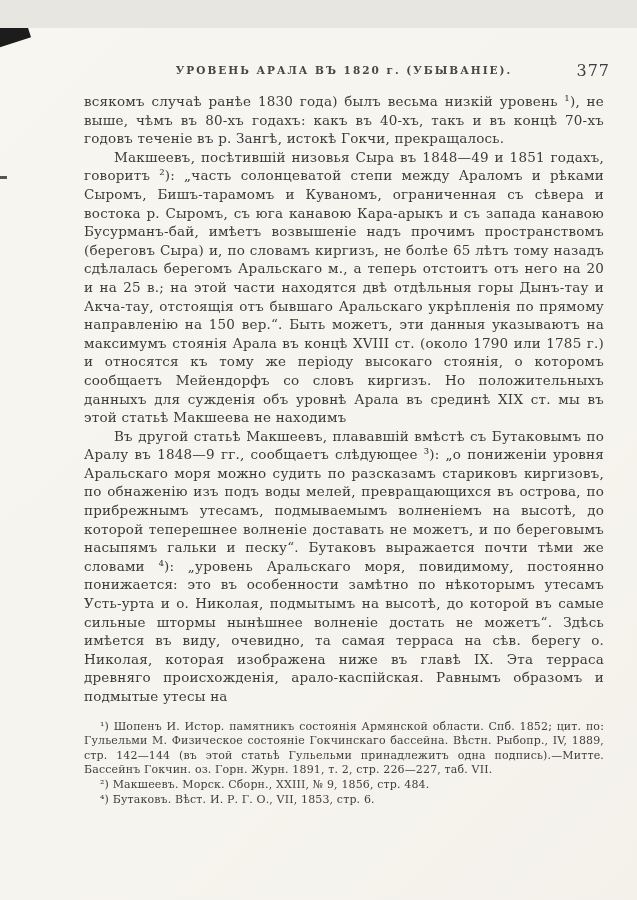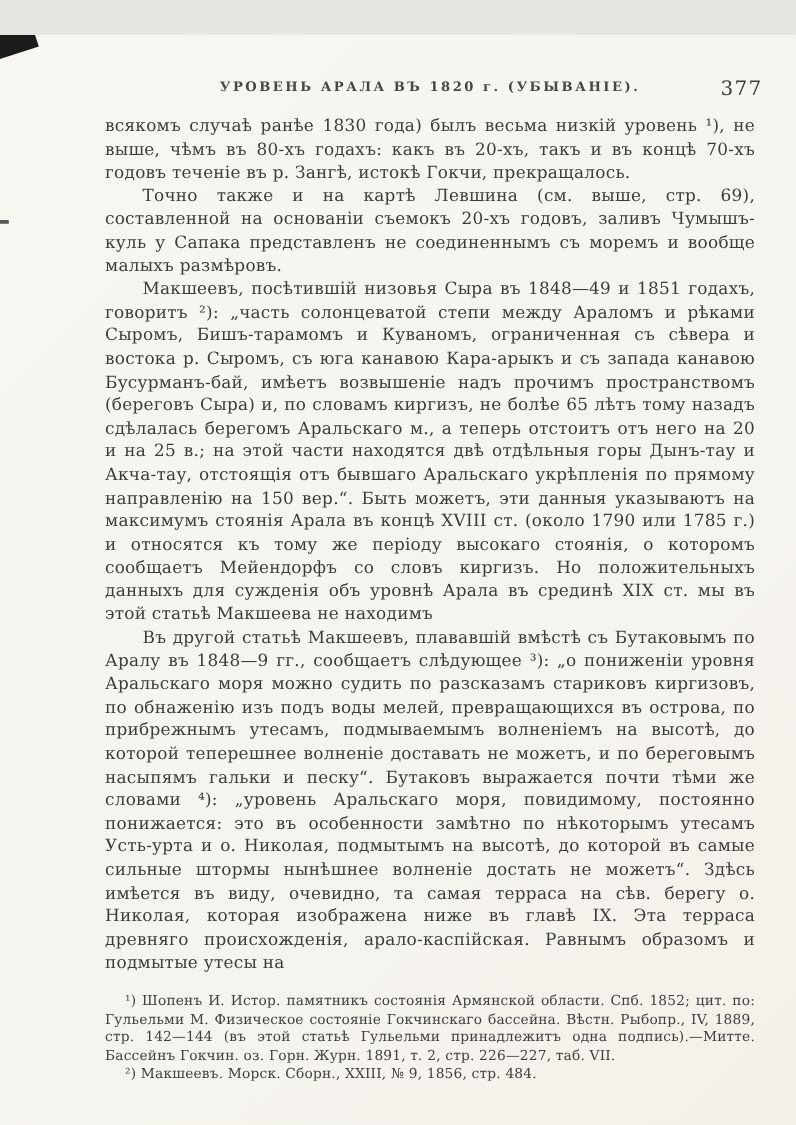--- a/index.html
+++ b/index.html
@@ -93,28 +93,28 @@
   <div class="artifact-corner"></div>
   <div class="artifact-tick"></div>
 
   <div class="header">
     <span class="running-title">УРОВЕНЬ АРАЛА ВЪ 1820 г. (УБЫВАНІЕ).</span>
     <span class="page-number">377</span>
   </div>
 
   <div class="content">
 
-    <p class="para no-indent">всякомъ случаѣ ранѣе 1830 года) былъ весьма низкій уровень ¹), не выше, чѣмъ въ 80-хъ годахъ: какъ въ 20-хъ, такъ и въ концѣ 70-хъ годовъ теченіе въ р. Зангѣ, истокѣ Гокчи, прекращалось.</p>
+    <p class="para no-indent">всякомъ случаѣ ранѣе 1830 года) былъ весьма низкій уровень ¹), не выше, чѣмъ въ 80-хъ годахъ: какъ въ 40-хъ, такъ и въ концѣ 70-хъ годовъ теченіе въ р. Зангѣ, истокѣ Гокчи, прекращалось.</p>
 
-    <p class="para">Точно также и на картѣ Левшина (см. выше, стр. 69), составленной на основаніи съемокъ 20-хъ годовъ, заливъ Чумышъ-куль у Сапака представленъ не соединеннымъ съ моремъ и вообще малыхъ размѣровъ.</p>
 
     <p class="para">Макшеевъ, посѣтившій низовья Сыра въ 1848—49 и 1851 годахъ, говоритъ ²): „часть солонцеватой степи между Араломъ и рѣками Сыромъ, Бишъ-тарамомъ и Куваномъ, ограниченная съ сѣвера и востока р. Сыромъ, съ юга канавою Кара-арыкъ и съ запада канавою Бусурманъ-бай, имѣетъ возвышеніе надъ прочимъ пространствомъ (береговъ Сыра) и, по словамъ киргизъ, не болѣе 65 лѣтъ тому назадъ сдѣлалась берегомъ Аральскаго м., а теперь отстоитъ отъ него на 20 и на 25 в.; на этой части находятся двѣ отдѣльныя горы Дынъ-тау и Акча-тау, отстоящія отъ бывшаго Аральскаго укрѣпленія по прямому направленію на 150 вер.“. Быть можетъ, эти данныя указываютъ на максимумъ стоянія Арала въ концѣ XVIII ст. (около 1790 или 1785 г.) и относятся къ тому же періоду высокаго стоянія, о которомъ сообщаетъ Мейендорфъ со словъ киргизъ. Но положительныхъ данныхъ для сужденія объ уровнѣ Арала въ срединѣ XIX ст. мы въ этой статьѣ Макшеева не находимъ</p>
 
     <p class="para">Въ другой статьѣ Макшеевъ, плававшій вмѣстѣ съ Бутаковымъ по Аралу въ 1848—9 гг., сообщаетъ слѣдующее ³): „о пониженіи уровня Аральскаго моря можно судить по разсказамъ стариковъ киргизовъ, по обнаженію изъ подъ воды мелей, превращающихся въ острова, по прибрежнымъ утесамъ, подмываемымъ волненіемъ на высотѣ, до которой теперешнее волненіе доставать не можетъ, и по береговымъ насыпямъ гальки и песку“. Бутаковъ выражается почти тѣми же словами ⁴): „уровень Аральскаго моря, повидимому, постоянно понижается: это въ особенности замѣтно по нѣкоторымъ утесамъ Усть-урта и о. Николая, подмытымъ на высотѣ, до которой въ самые сильные штормы нынѣшнее волненіе достать не можетъ“. Здѣсь имѣется въ виду, очевидно, та самая терраса на сѣв. берегу о. Николая, которая изображена ниже въ главѣ IX. Эта терраса древняго происхожденія, арало-каспійская. Равнымъ образомъ и подмытые утесы на</p>
 
     <div class="footnotes">
       <p class="footnote">¹) Шопенъ И. Истор. памятникъ состоянія Армянской области. Спб. 1852; цит. по: Гульельми М. Физическое состояніе Гокчинскаго бассейна. Вѣстн. Рыбопр., IV, 1889, стр. 142—144 (въ этой статьѣ Гульельми принадлежитъ одна подпись).—Митте. Бассейнъ Гокчин. оз. Горн. Журн. 1891, т. 2, стр. 226—227, таб. VII.</p>
       <p class="footnote">²) Макшеевъ. Морск. Сборн., XXIII, № 9, 1856, стр. 484.</p>
+      <p class="footnote">⁴) Бутаковъ. Вѣст. И. Р. Г. О., VII, 1853, стр. 6.</p>
     </div>
 
   </div>
 
 </div>
 
 </body></html>

